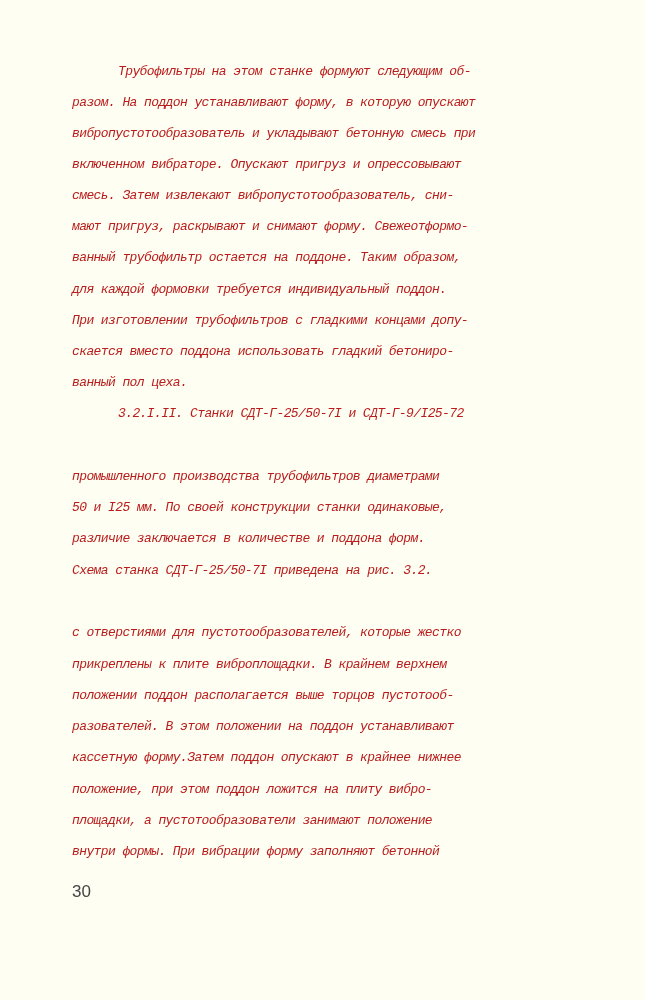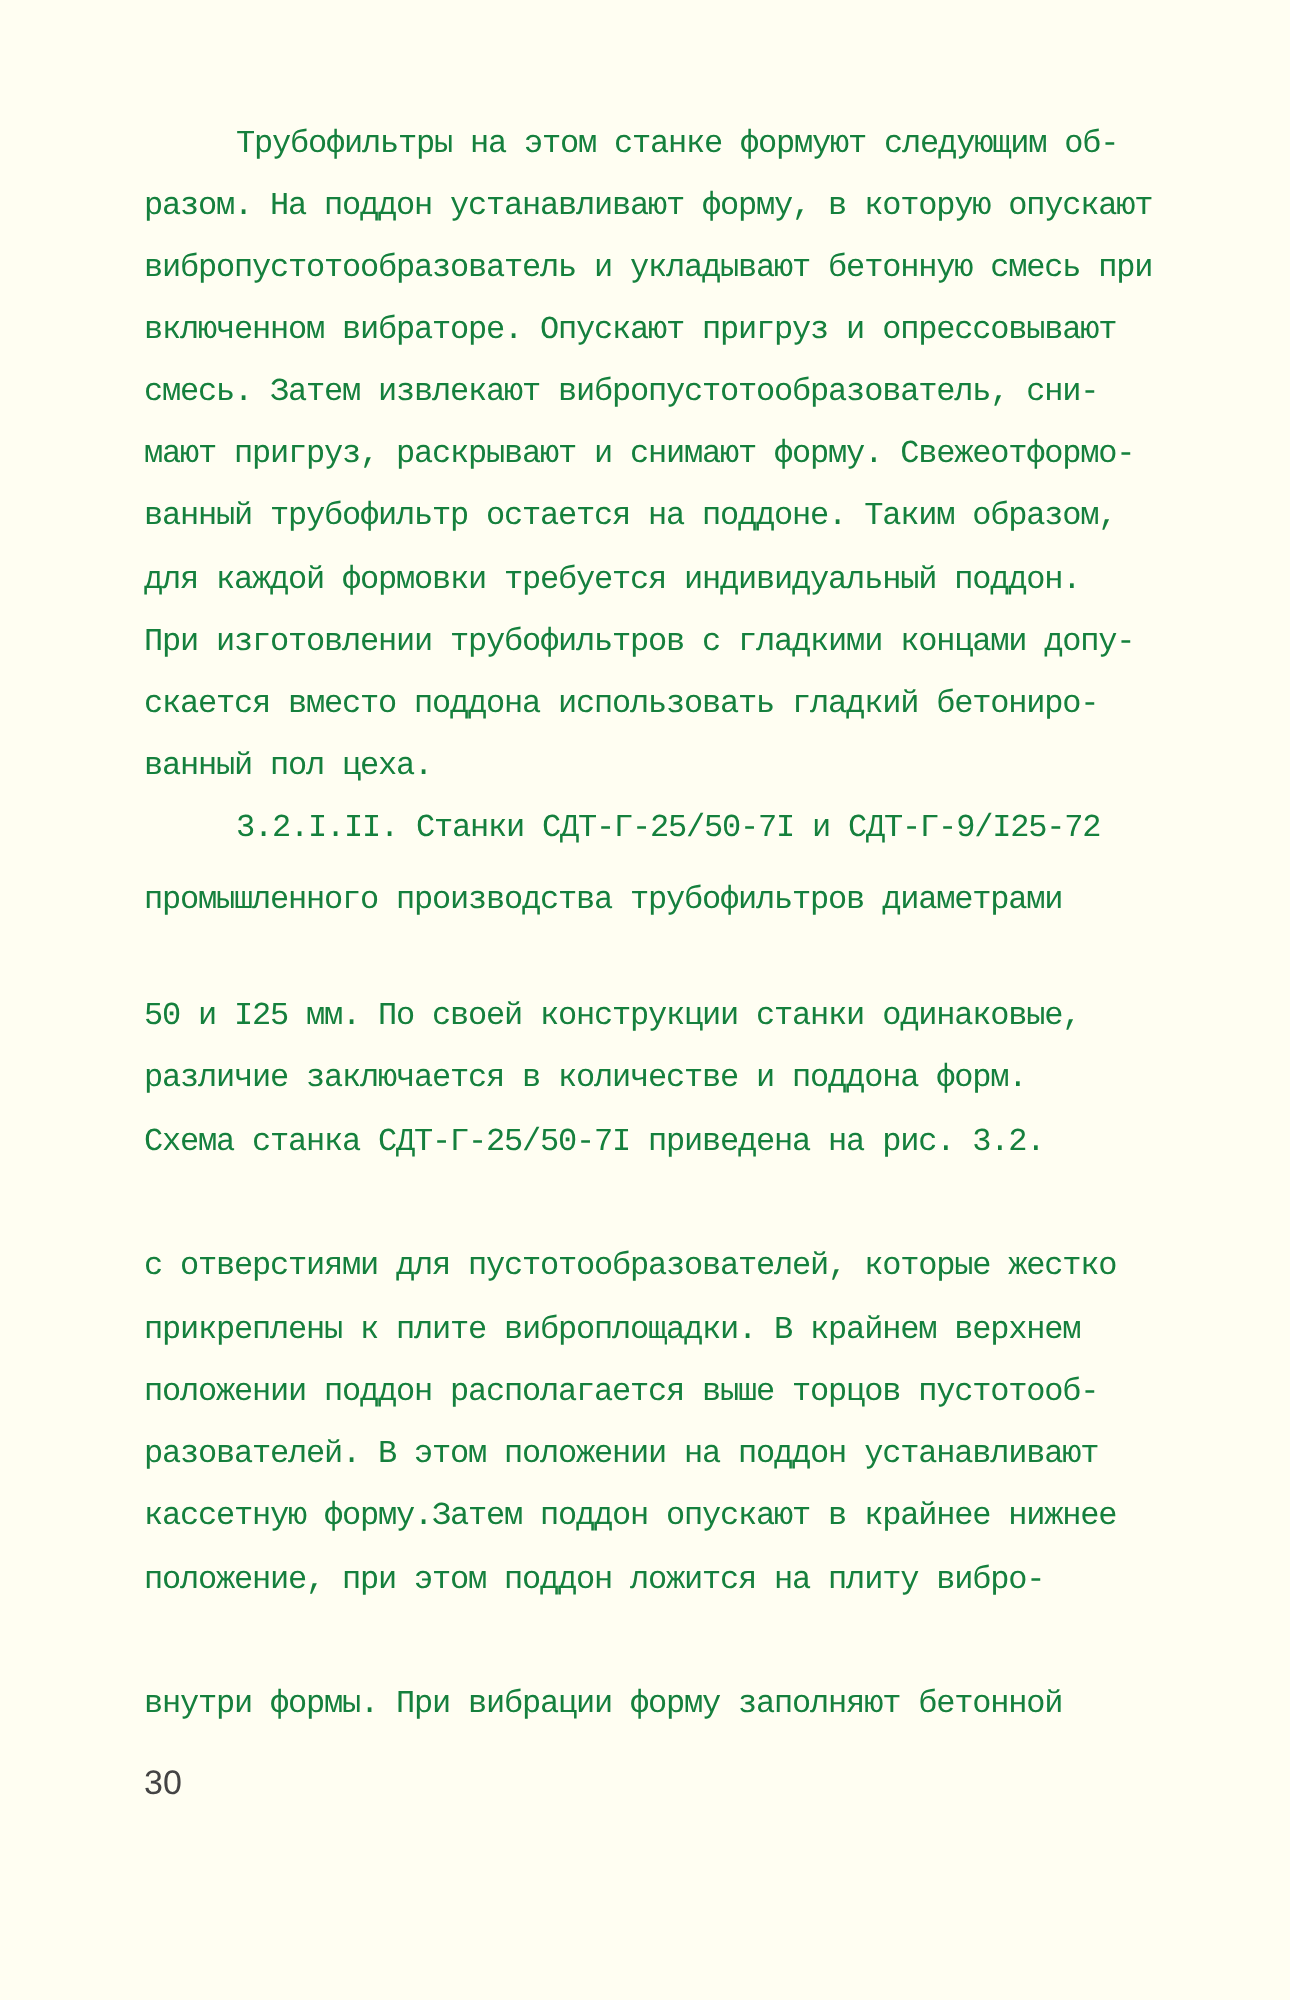--- a/index.html
+++ b/index.html
@@ -17,25 +17,26 @@
   }
   .page {
     position: absolute;
     left: 0; top: 0;
     width: 645px; height: 1000px;
     background: #fffef2;
   }
   .line {
     position: absolute;
     left: 72px;
-    font-size: 16px;
+    font-size: 13px;
     line-height: 20px;
     white-space: nowrap;
     letter-spacing: -0.6px;
-    color: #15803d;
+    color: #b91c1c;
+    font-style: italic;
   }
   .indent { left: 118px; }
   .pagenum {
     position: absolute;
     left: 72px;
     top: 882px;
     font-family: Liberation Sans, sans-serif;
     font-size: 17px;
     color: #444;
   }
@@ -51,27 +52,28 @@
   <div class="line" style="top:155px">включенном вибраторе. Опускают пригруз и опрессовывают</div>
   <div class="line" style="top:186px">смесь. Затем извлекают вибропустотообразователь, сни-</div>
   <div class="line" style="top:217px">мают пригруз, раскрывают и снимают форму. Свежеотформо-</div>
   <div class="line" style="top:248px">ванный трубофильтр остается на поддоне. Таким образом,</div>
   <div class="line" style="top:280px">для каждой формовки требуется индивидуальный поддон.</div>
   <div class="line" style="top:311px">При изготовлении трубофильтров с гладкими концами допу-</div>
   <div class="line" style="top:342px">скается вместо поддона использовать гладкий бетониро-</div>
   <div class="line" style="top:373px">ванный пол цеха.</div>
 
   <div class="line indent" style="top:404px">3.2.I.II. Станки СДТ-Г-25/50-7I и СДТ-Г-9/I25-72</div>
-  <div class="line" style="top:440px">промышленного производства трубофильтров диаметрами</div>
+  <div class="line" style="top:467px">промышленного производства трубофильтров диаметрами</div>
   <div class="line" style="top:498px">50 и I25 мм. По своей конструкции станки одинаковые,</div>
   <div class="line" style="top:529px">различие заключается в количестве и поддона форм.</div>
   <div class="line" style="top:561px">Схема станка СДТ-Г-25/50-7I приведена на рис. 3.2.</div>
 
   <div class="line" style="top:623px">с отверстиями для пустотообразователей, которые жестко</div>
   <div class="line" style="top:655px">прикреплены к плите виброплощадки. В крайнем верхнем</div>
   <div class="line" style="top:686px">положении поддон располагается выше торцов пустотооб-</div>
   <div class="line" style="top:717px">разователей. В этом положении на поддон устанавливают</div>
   <div class="line" style="top:748px">кассетную форму.Затем поддон опускают в крайнее нижнее</div>
   <div class="line" style="top:780px">положение, при этом поддон ложится на плиту вибро-</div>
+  <div class="line" style="top:811px">площадки, а пустотообразователи занимают положение</div>
   <div class="line" style="top:842px">внутри формы. При вибрации форму заполняют бетонной</div>
 
   <div class="pagenum">30</div>
 </div>
 
 </body></html>

